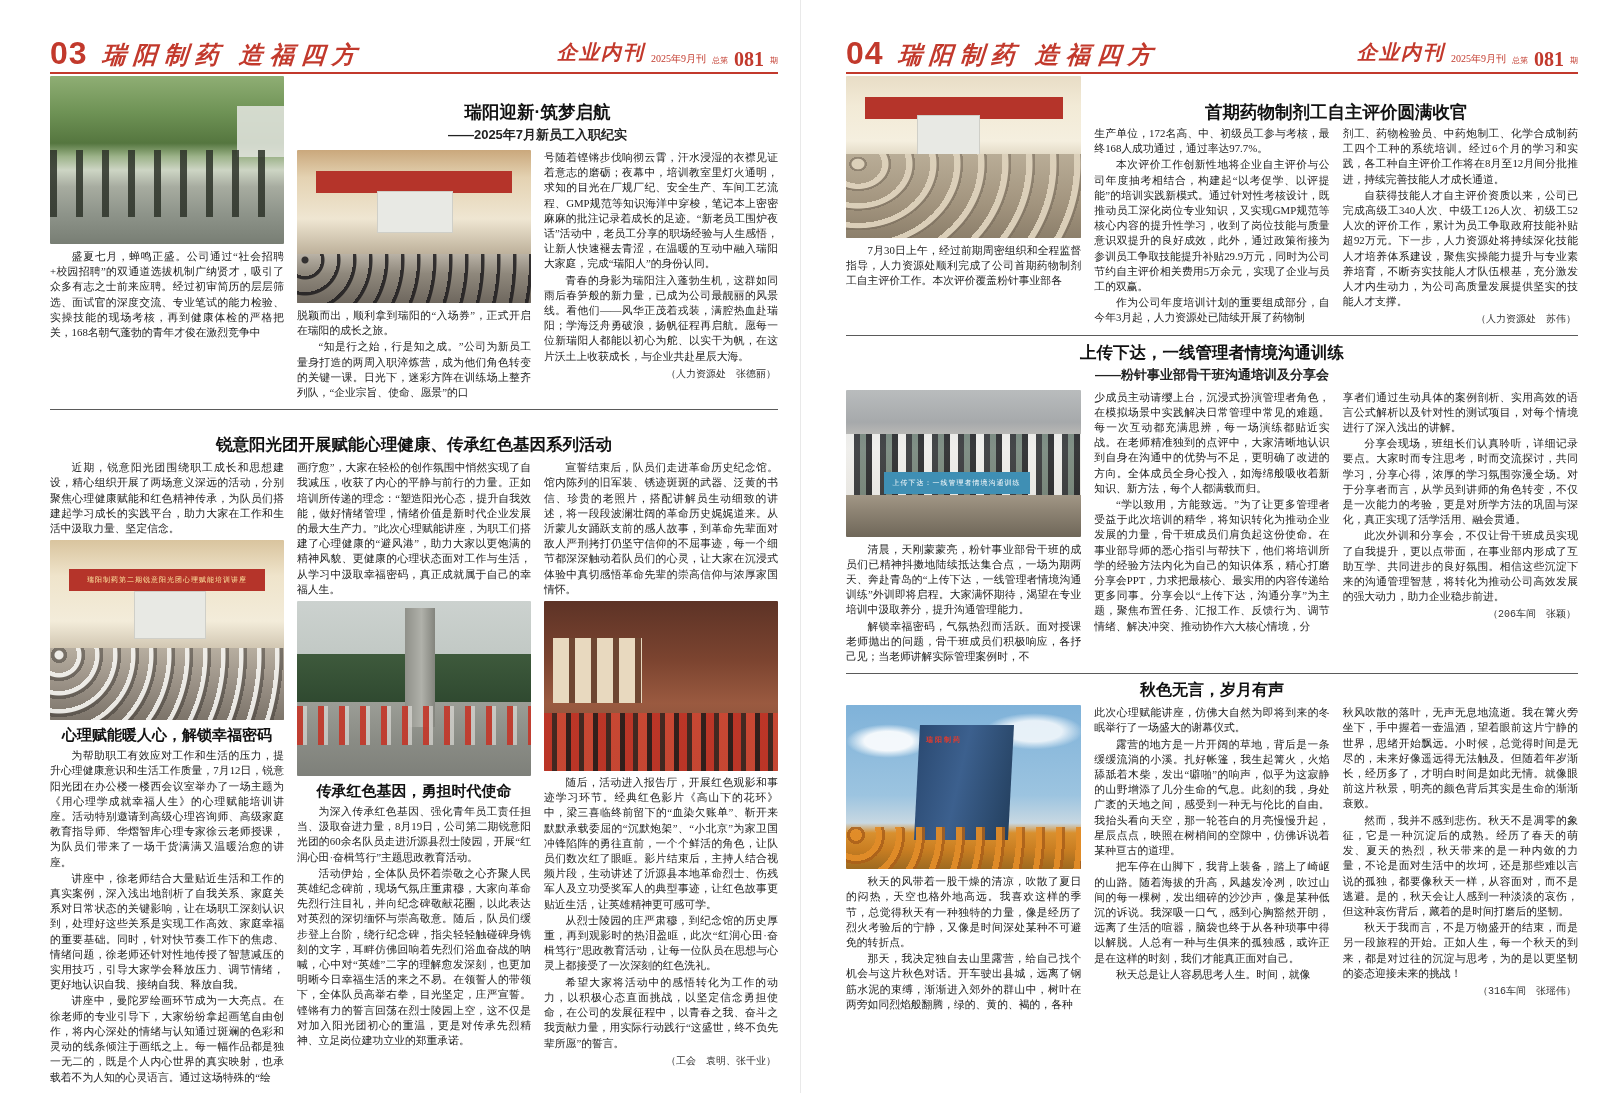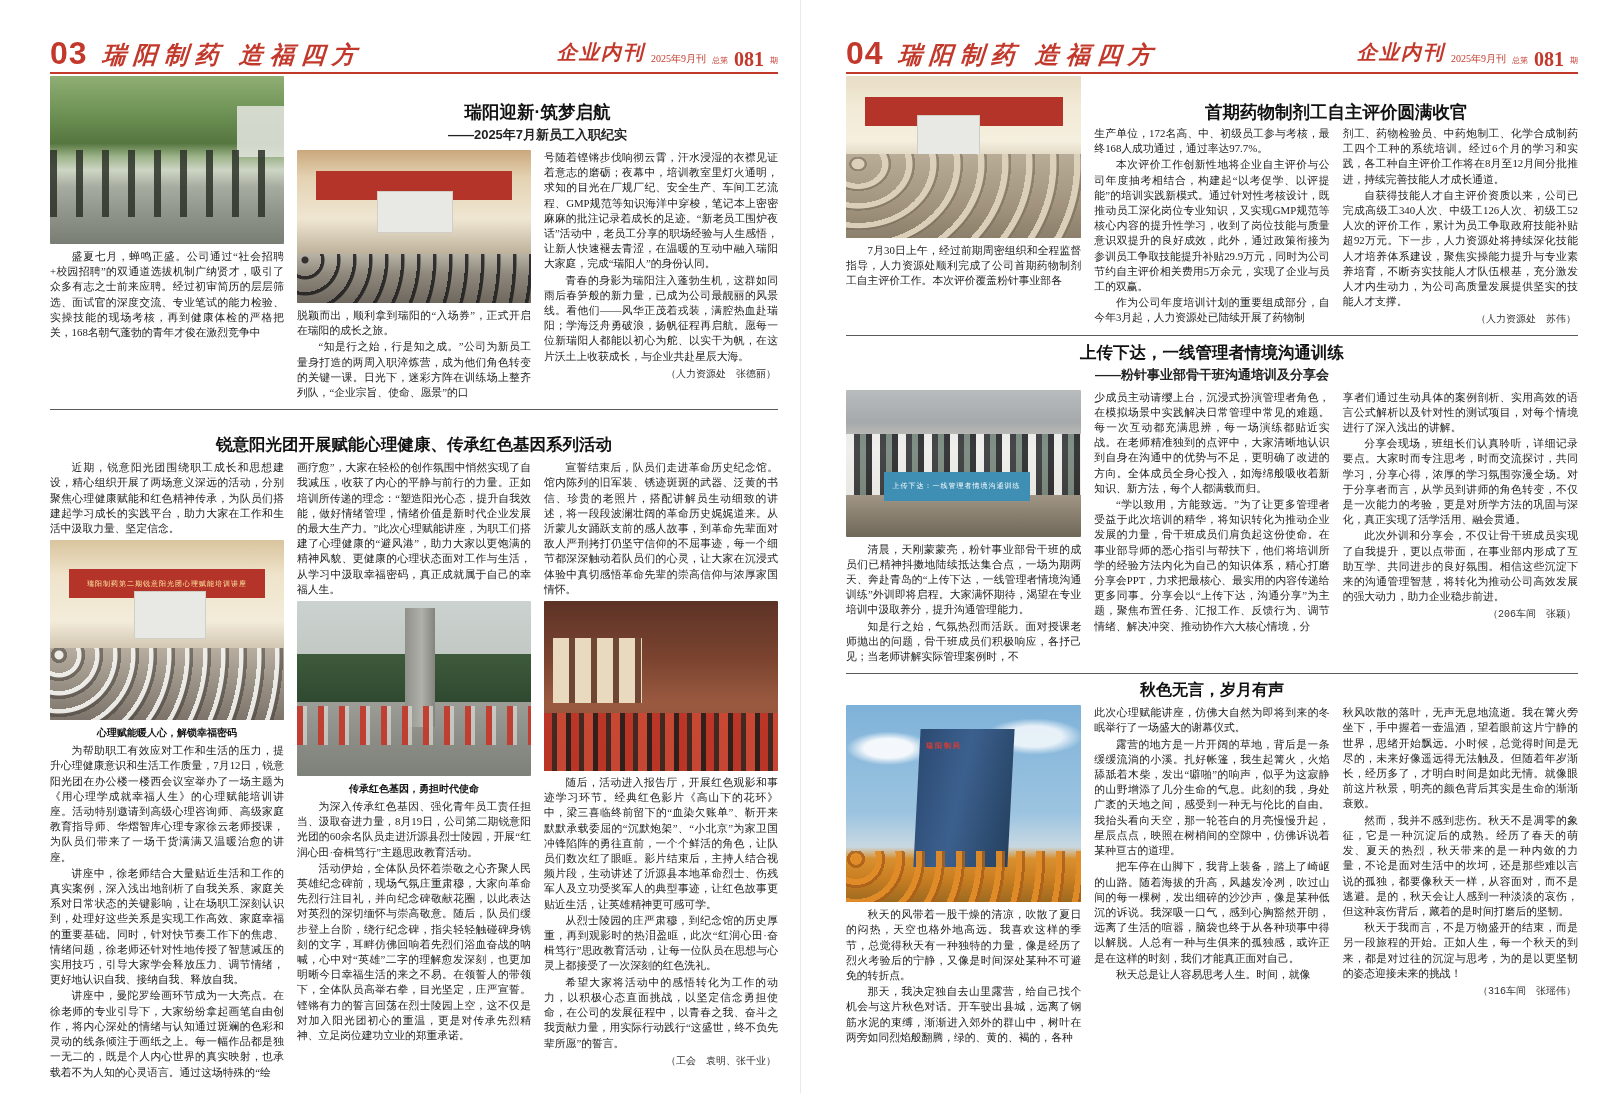--- a/index.html
+++ b/index.html
@@ -19,37 +19,37 @@
   .issue{font-size:10px;}
   .issue-small{font-size:8px;}
   .issue-no{font-size:20px;font-weight:bold;line-height:14px;}
   .rule{height:2px;background:#c2392c;margin-top:4px;}
 
   
   article{position:relative;}
   .a-sep{border:0;border-top:1px solid #5a5a5a;margin:8px 0 6px 0;}
   h2.art-title{font-family:"Liberation Sans","DejaVu Sans",sans-serif;font-size:17.5px;font-weight:bold;text-align:center;margin:24px 0 2px 0;color:#111;}
   .art-subtitle{font-family:"Liberation Sans","DejaVu Sans",sans-serif;font-size:13px;font-weight:bold;text-align:center;margin:2px 0 6px 0;color:#222;}
-  h3.subhead{font-family:Liberation Mono, monospace;font-size:10px;font-weight:bold;text-align:center;margin:6px 0 3px 0;color:#111;}
+  h3.subhead{font-family:Liberation Mono, monospace;font-size:15px;font-weight:bold;text-align:center;margin:6px 0 3px 0;color:#111;}
   .cols-3{display:flex;gap:13px;}
   .col{flex:1;min-width:0;}
   p.body{font-size:10.8px;line-height:15.2px;text-align:justify;margin:0 0 1px 0;text-indent:2em;color:#222;}
   p.body.cont{text-indent:0;}
   .byline{font-size:10px;text-align:right;color:#333;margin-top:3px;padding-right:2px;font-family:Liberation Mono, monospace;}
 
   
   .grid-a1{display:grid;grid-template-columns:1fr 1fr 1fr;column-gap:13px;margin-top:2px;}
   .grid-a1 .a1-head{grid-column:2/4;grid-row:1;}
   .grid-a1 .a1-c1{grid-column:1;grid-row:1/3;}
   .grid-a1 .a1-c2{grid-column:2;grid-row:2;}
   .grid-a1 .a1-c3{grid-column:3;grid-row:2;}
 
   
   figure{margin:0;position:relative;overflow:hidden;border-radius:1px;}
-  figure .banner{position:absolute;left:8%;right:8%;height:29px;display:flex;align-items:center;justify-content:center;
+  figure .banner{position:absolute;left:8%;right:8%;height:22px;display:flex;align-items:center;justify-content:center;
     font-size:7px;letter-spacing:1px;white-space:nowrap;overflow:hidden;}
   .banner.red{background:#b5342a;color:#ffe9a0;}
   .banner.blue{background:#3f8fb4;color:#fff;}
   .screen{position:absolute;background:#e8e9e4;border:1px solid #cfcfc8;}
   .audience{position:absolute;left:0;right:0;bottom:0;
     background:
       repeating-radial-gradient(circle at 8px 6px,rgba(30,28,30,.85) 0 3px,transparent 4px 16px),
       linear-gradient(180deg,#b9b2a6 0%,#8f887c 40%,#6e675e 100%);}
   .audience.white{background:
       repeating-radial-gradient(circle at 9px 7px,rgba(245,244,240,.9) 0 4px,rgba(60,55,50,.5) 5px 8px,transparent 8px 18px),
@@ -86,21 +86,21 @@
   .ph-hall3 .chairs{position:absolute;left:0;right:0;bottom:0;height:52%;
       background:
        repeating-radial-gradient(ellipse 11px 9px at 12px 10px,rgba(222,210,188,.95) 0 6px,rgba(120,108,92,.6) 7px 9px,transparent 9px 24px),
        linear-gradient(180deg,#b9ad97 0%,#a2947e 60%,#8c7f6b 100%);}
 
   .ph-group{height:147px;background:linear-gradient(180deg,#b9bcbd 0%,#a6a9ab 22%,#cfcac2 40%,#b3a795 62%,#8e8474 82%,#6f6759 100%);}
   .ph-group .people-row{position:absolute;left:0;right:0;top:30%;height:42%;
       background:repeating-linear-gradient(90deg,rgba(245,245,243,.85) 0 8px,rgba(45,48,52,.85) 8px 14px,rgba(110,130,120,.8) 14px 20px,rgba(30,32,36,.85) 20px 26px);}
   .ph-group .banner{top:56%;left:16%;right:22%;}
 
-  .ph-building{height:197px;background:
+  .ph-building{height:164px;background:
       radial-gradient(ellipse 60px 24px at 18% 22%,rgba(255,255,255,.9) 0 40%,transparent 70%),
       radial-gradient(ellipse 70px 26px at 80% 16%,rgba(255,255,255,.8) 0 40%,transparent 70%),
       linear-gradient(180deg,#7fb2d9 0%,#9cc4e0 55%,#c8d8e2 72%,#d8902f 78%,#c97e22 88%,#9e6a20 100%); font-family: Liberation Mono, monospace;}
   .ph-building .tower{position:absolute;left:30%;top:12%;width:40%;height:70%;
       background:linear-gradient(100deg,#2b4a72 0%,#3c608e 45%,#24405f 100%);transform:skewX(-3deg);}
   .ph-building .sign{position:absolute;left:34%;top:18%;font-size:7px;color:#e23b2e;letter-spacing:2px;font-weight:bold;}
   .ph-building .trees{position:absolute;left:0;right:0;bottom:0;height:26%;
       background:repeating-radial-gradient(circle at 10px 8px,rgba(225,140,40,.95) 0 6px,rgba(170,95,25,.85) 6px 9px,transparent 9px 20px);}
 </style>
 </head>
@@ -244,21 +244,21 @@
     <article>
       <h2 class="art-title" style="font-size:16.5px;margin-top:4px;">上传下达，一线管理者情境沟通训练</h2>
       <div class="art-subtitle">——粉针事业部骨干班沟通培训及分享会</div>
       <div class="cols-3" style="margin-top:2px;">
         <div class="col">
           <figure class="ph-group" style="margin-bottom:5px;">
             <div class="people-row"></div>
             <div class="banner blue">上传下达：一线管理者情境沟通训练</div>
           </figure>
           <p class="body">清晨，天刚蒙蒙亮，粉针事业部骨干班的成员们已精神抖擞地陆续抵达集合点，一场为期两天、奔赴青岛的“上传下达，一线管理者情境沟通训练”外训即将启程。大家满怀期待，渴望在专业培训中汲取养分，提升沟通管理能力。</p>
-          <p class="body">知是行之始，气氛热烈而活跃。面对授课老师抛出的问题，骨干班成员们积极响应，各抒己见；当老师讲解实际管理案例时，不</p>
+          <p class="body">解锁幸福密码，气氛热烈而活跃。面对授课老师抛出的问题，骨干班成员们积极响应，各抒己见；当老师讲解实际管理案例时，不</p>
         </div>
         <div class="col">
           <p class="body cont">少成员主动请缨上台，沉浸式扮演管理者角色，在模拟场景中实践解决日常管理中常见的难题。每一次互动都充满思辨，每一场演练都贴近实战。在老师精准独到的点评中，大家清晰地认识到自身在沟通中的优势与不足，更明确了改进的方向。全体成员全身心投入，如海绵般吸收着新知识、新方法，每个人都满载而归。</p>
           <p class="body">“学以致用，方能致远。”为了让更多管理者受益于此次培训的精华，将知识转化为推动企业发展的力量，骨干班成员们肩负起这份使命。在事业部导师的悉心指引与帮扶下，他们将培训所学的经验方法内化为自己的知识体系，精心打磨分享会PPT，力求把最核心、最实用的内容传递给更多同事。分享会以“上传下达，沟通分享”为主题，聚焦布置任务、汇报工作、反馈行为、调节情绪、解决冲突、推动协作六大核心情境，分</p>
         </div>
         <div class="col">
           <p class="body cont">享者们通过生动具体的案例剖析、实用高效的语言公式解析以及针对性的测试项目，对每个情境进行了深入浅出的讲解。</p>
           <p class="body">分享会现场，班组长们认真聆听，详细记录要点。大家时而专注思考，时而交流探讨，共同学习，分享心得，浓厚的学习氛围弥漫全场。对于分享者而言，从学员到讲师的角色转变，不仅是一次能力的考验，更是对所学方法的巩固与深化，真正实现了活学活用、融会贯通。</p>
           <p class="body">此次外训和分享会，不仅让骨干班成员实现了自我提升，更以点带面，在事业部内形成了互助互学、共同进步的良好氛围。相信这些沉淀下来的沟通管理智慧，将转化为推动公司高效发展的强大动力，助力企业稳步前进。</p>
           <div class="byline">（206车间　张颖）</div>

